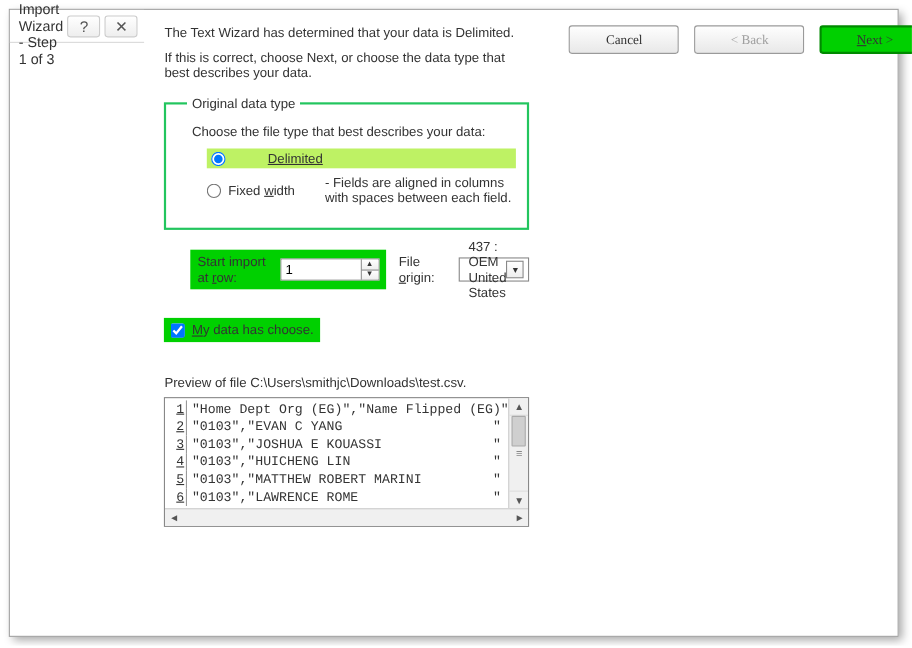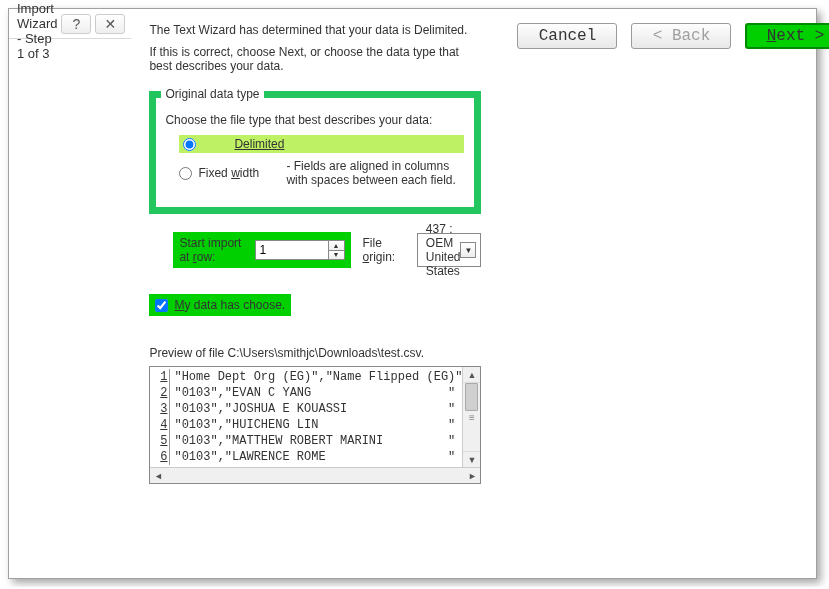--- a/index.html
+++ b/index.html
@@ -48,22 +48,22 @@
       color: #333;
       font-size: 12px;
       display: flex;
       flex-direction: column;
     }
 
     .intro-line1 { margin-bottom: 8px; }
     .intro-line2 { margin-bottom: 14px; }
 
     fieldset.group {
-      border: 7px solid #22c55e;
-      padding: 8px 10px 14px 5px;
+      border: 2px solid #22c55e;
+      padding: 8px 10px 14px 19px;
       margin-bottom: 18px;
     }
     fieldset.group legend {
       padding: 0 4px;
       font-size: 12px;
       color: #333;
     }
     .group-prompt { margin: 4px 0 8px 4px; }
 
     .radio-row {
@@ -124,21 +124,21 @@
     }
     .spin-btns .sb + .sb { border-top: 1px solid #888; }
 
     .origin-label { margin: 0 8px 0 2px; }
     .origin-select {
       flex: 1;
       display: flex;
       align-items: center;
       border: 1px solid #888;
       background: #fff;
-      height: 34px;
+      height: 22px;
       padding: 0 4px 0 8px;
     }
     .origin-select .val { flex: 1; }
     .origin-select .dd {
       width: 16px;
       height: 16px;
       border: 1px solid #888;
       background: linear-gradient(#fff,#eee);
       display: flex;
       align-items: center;
@@ -246,22 +246,22 @@
       justify-content: flex-end;
       gap: 14px;
       padding: 14px 18px 14px 18px;
     }
     .btn {
       min-width: 100px;
       height: 26px;
       border: 1px solid #9a9a9a;
       background: linear-gradient(#fefefe,#e8e8e8);
       border-radius: 3px;
-      font-family: Liberation Mono, monospace;
-      font-size: 16px;
+      font-family: Liberation Serif, serif;
+      font-size: 12px;
       color: #333;
       cursor: pointer;
     }
     .btn.disabled { color: #a0a0a0; cursor: default; }
     .btn.hl {
       background: #00d000;
       border: 2px solid #008a00;
     }
   </style>
 </head>

